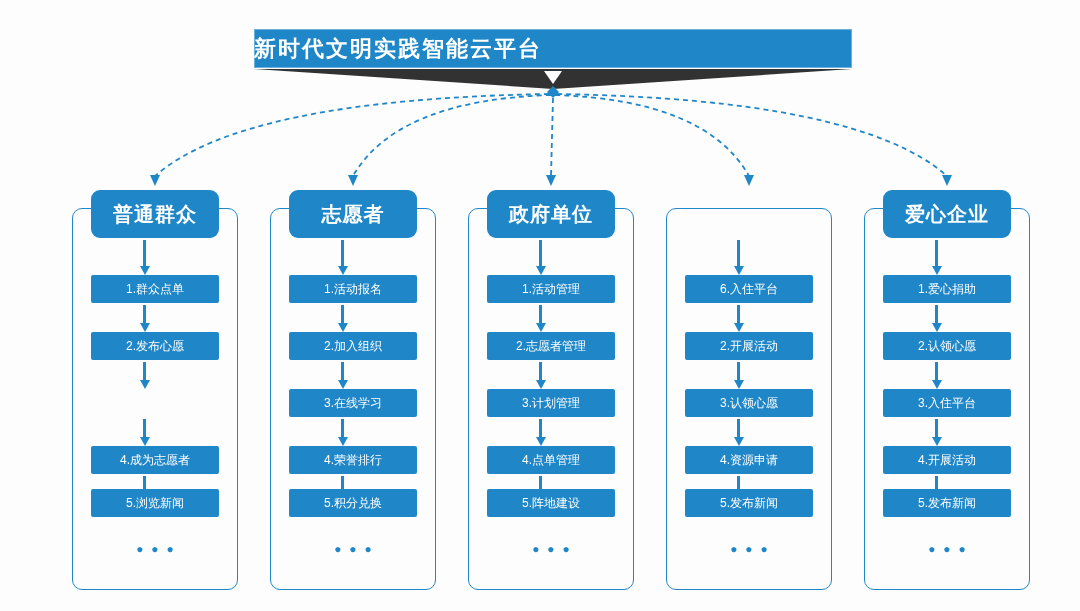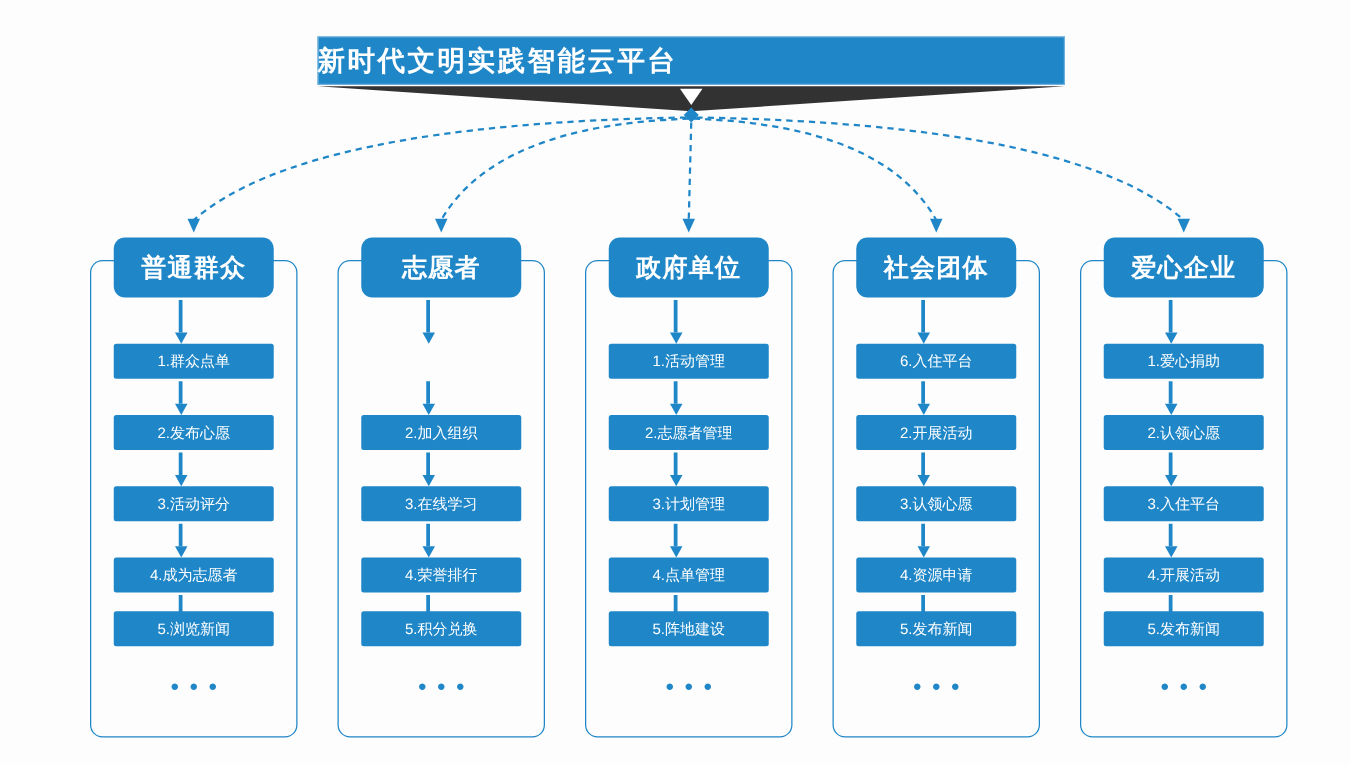--- a/index.html
+++ b/index.html
@@ -99,41 +99,41 @@
     <div class="step s1">1.群众点单</div>
     <div class="v-arrow a1">
         <i class="shaft"></i>
         <i class="head"></i>
       </div>
     <div class="step s2">2.发布心愿</div>
     <div class="v-arrow a2">
         <i class="shaft"></i>
         <i class="head"></i>
       </div>
-    <div class="step s3">3.活动评分</div>
     <div class="v-arrow a3">
         <i class="shaft"></i>
         <i class="head"></i>
       </div>
     <div class="step s4">4.成为志愿者</div>
     <div class="v-arrow a4">
         <i class="shaft"></i>
         <i class="head"></i>
       </div>
     <div class="step s5">5.浏览新闻</div>
     <div class="ellipsis">●●●</div>
   </div>
 
   <div class="column" style="left:270px">
     <div class="panel-border"></div>
     <div class="col-header">志愿者</div>
     <div class="v-arrow a0">
         <i class="shaft"></i>
         <i class="head"></i>
       </div>
+    <div class="step s1">1.活动报名</div>
     <div class="v-arrow a1">
         <i class="shaft"></i>
         <i class="head"></i>
       </div>
     <div class="step s2">2.加入组织</div>
     <div class="v-arrow a2">
         <i class="shaft"></i>
         <i class="head"></i>
       </div>
     <div class="step s3">3.在线学习</div>
@@ -176,21 +176,20 @@
     <div class="v-arrow a4">
         <i class="shaft"></i>
         <i class="head"></i>
       </div>
     <div class="step s5">5.阵地建设</div>
     <div class="ellipsis">●●●</div>
   </div>
 
   <div class="column" style="left:666px">
     <div class="panel-border"></div>
-    <div class="col-header">社会团体</div>
     <div class="v-arrow a0">
         <i class="shaft"></i>
         <i class="head"></i>
       </div>
     <div class="step s1">6.入住平台</div>
     <div class="v-arrow a1">
         <i class="shaft"></i>
         <i class="head"></i>
       </div>
     <div class="step s2">2.开展活动</div>

